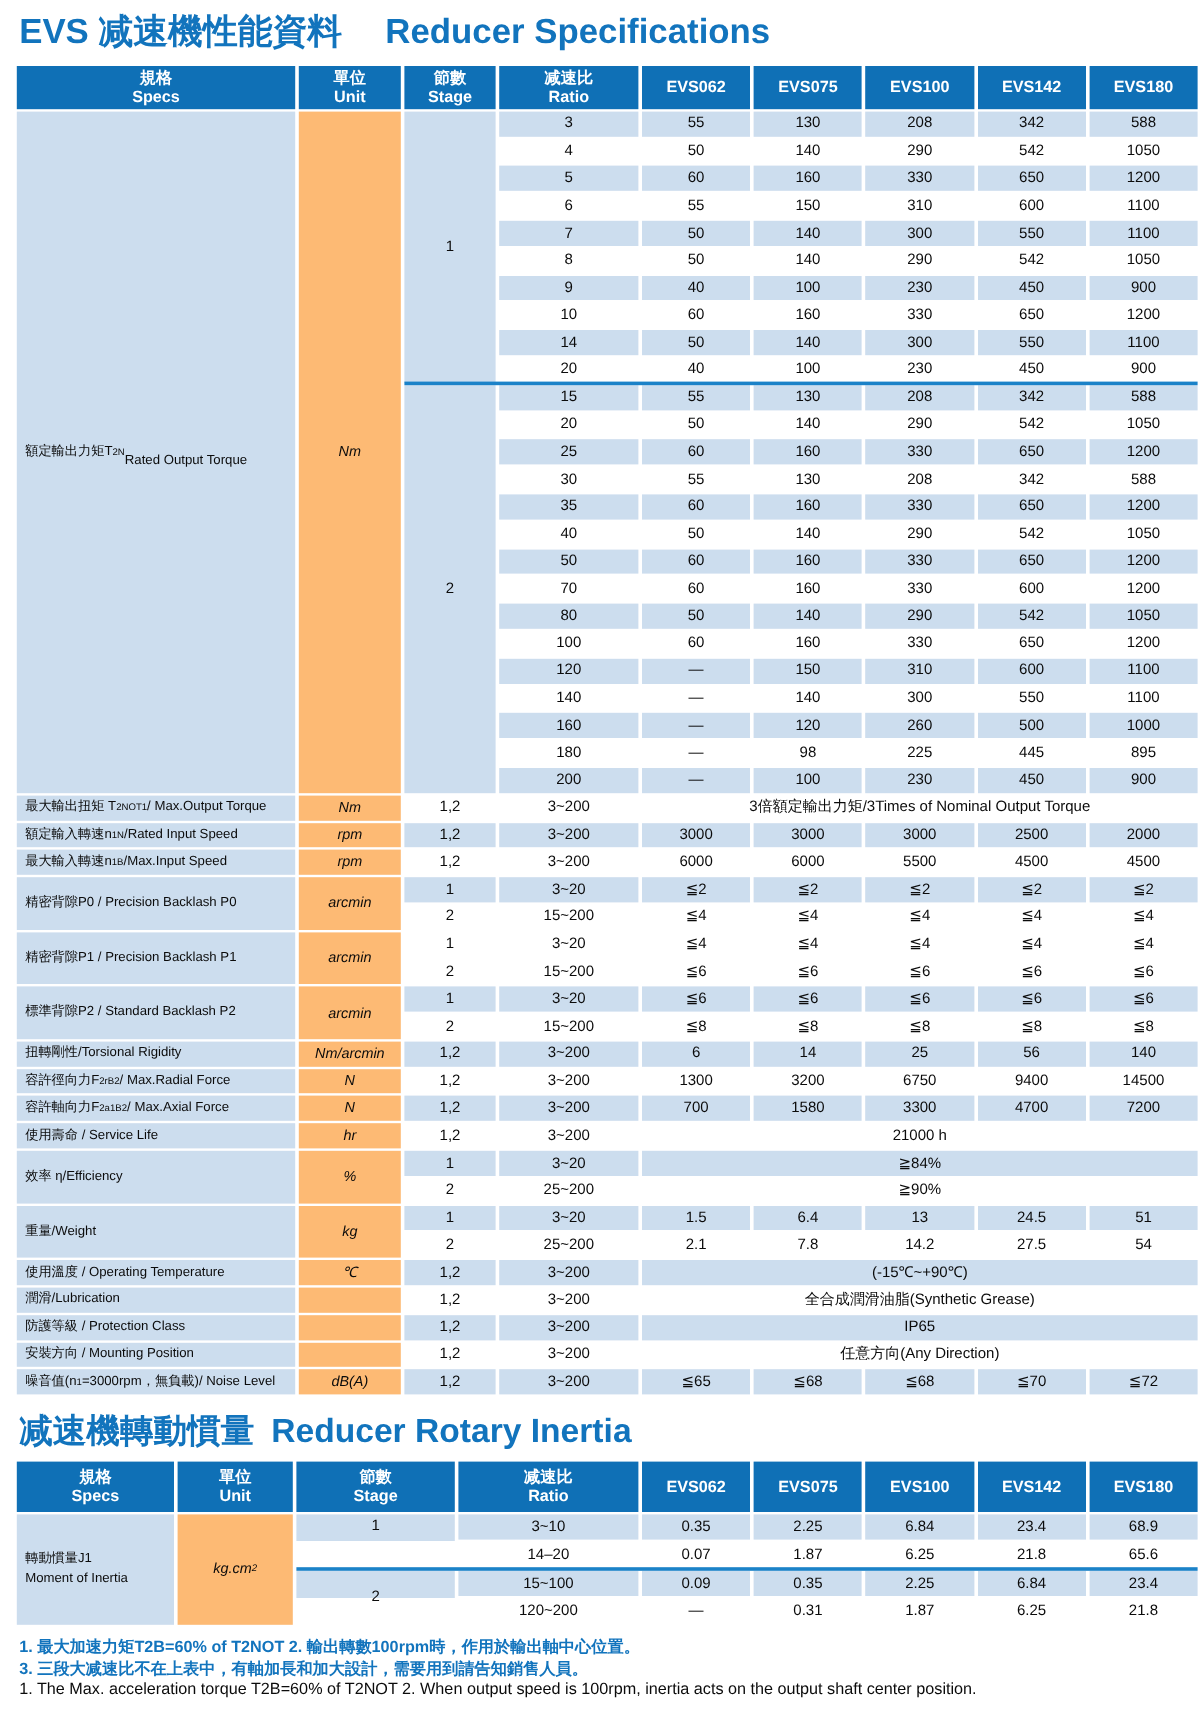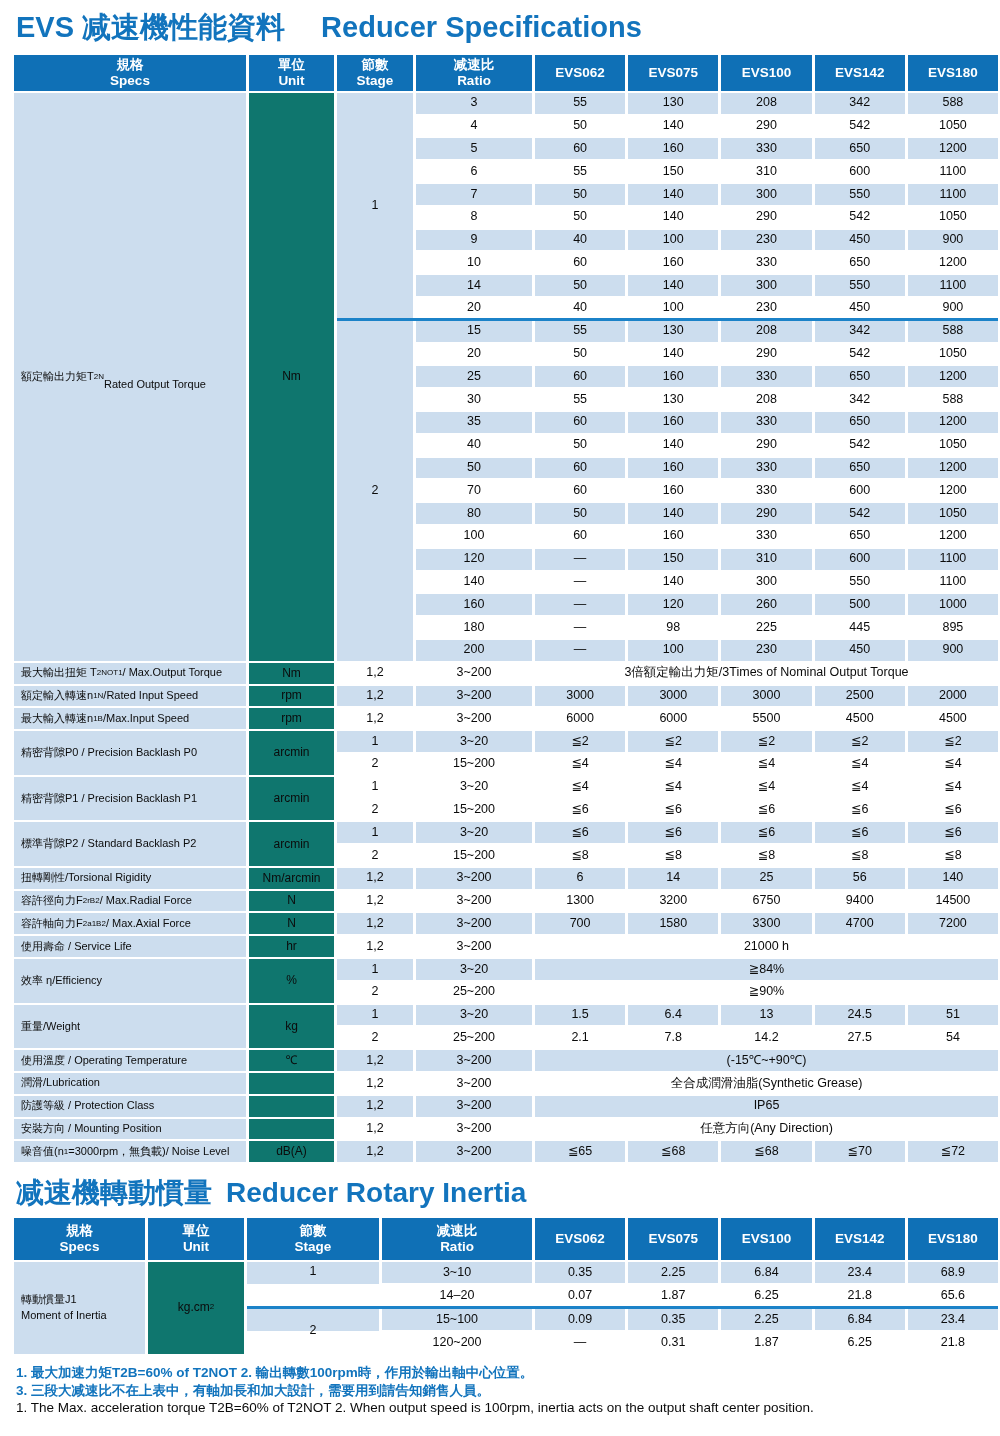--- a/index.html
+++ b/index.html
@@ -10,21 +10,21 @@
   .title2{font-size:28px;margin:14px 0 8px 2px;}
   .grid{display:grid;width:984px;gap:2px 3px;background:#ffffff;}
   #t1{grid-template-columns:232px 85px 76px 116px repeat(5,1fr);grid-template-rows:36px repeat(47,20.8px);}
   #t2{grid-template-columns:131px 96px 132px 150px repeat(5,1fr);grid-template-rows:42px repeat(4,21.5px);}
   .th{background:#0f70b6;color:#fff;display:flex;flex-direction:column;align-items:center;justify-content:center;
       font-weight:bold;font-size:13.5px;line-height:1.18;}
   .c{display:flex;align-items:center;justify-content:center;font-size:12.5px;background:#ffffff;line-height:1.1;}
   .c.b{background:#ccddee;}
   .spec{justify-content:flex-start;padding-left:7px;padding-right:2px;font-size:11px;background:#ccddee;
         white-space:nowrap;overflow:hidden;line-height:1.45;}
-  .unit{background:#0f766e;font-size:12px;}
+  .unit{background:#fdba74;font-size:12px;font-style:italic;}
   sub{font-size:8px;} sup{font-size:8px;}
   .divider{height:3px;background:#1b82c8;align-self:start;margin-top:-2.5px;z-index:2;pointer-events:none;}
   .grad{background:linear-gradient(#ccddee 0 50%,#ffffff 50% 100%);}
   .top{align-items:flex-start;padding-top:3px;}
   .fnotes{margin-top:10px;margin-left:2px;}
   .fnote{font-size:13.5px;line-height:1.32;margin:0;}
   .fnote.blue{color:#1274bd;font-weight:bold;}
 </style>
 </head>
 <body>

